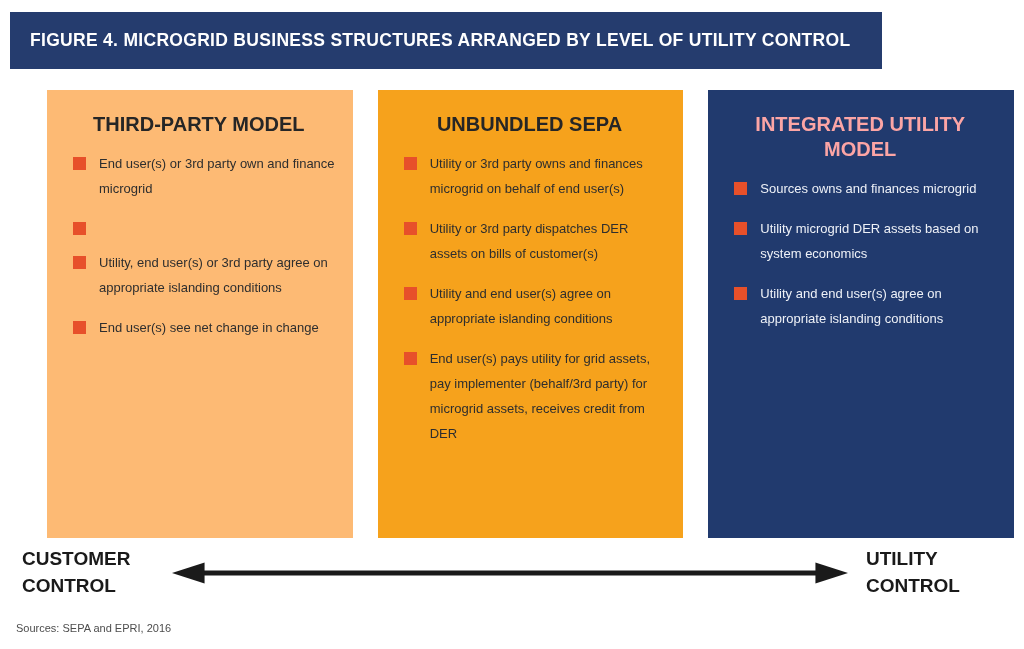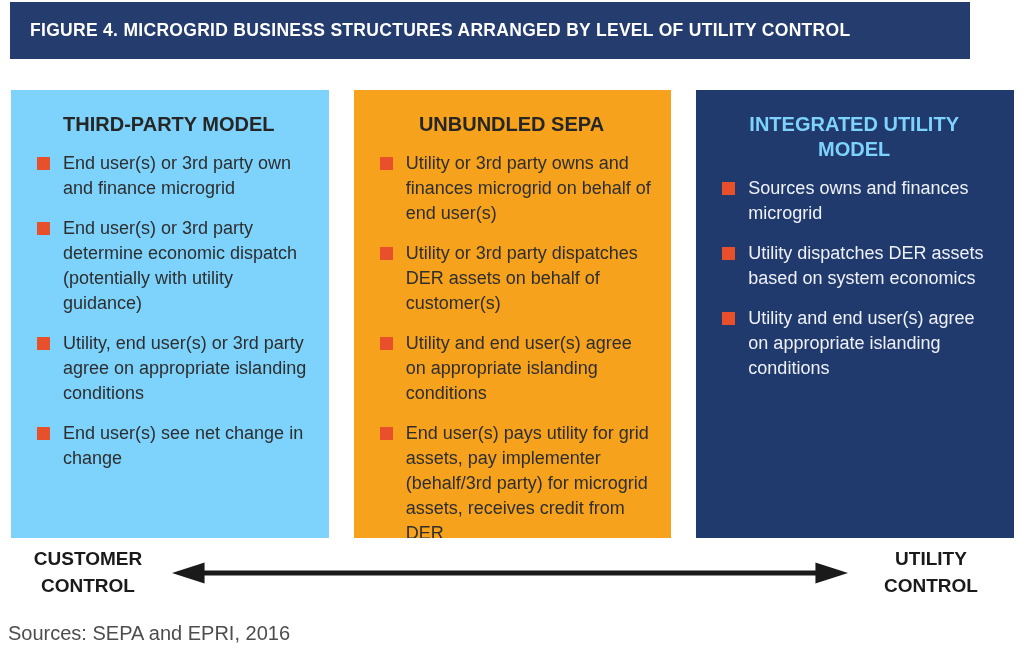--- a/index.html
+++ b/index.html
@@ -5,75 +5,75 @@
   html, body { margin: 0; padding: 0; background: #ffffff; }
   body {
     width: 1024px; height: 649px;
     font-family: "Liberation Sans", sans-serif;
     -webkit-font-smoothing: antialiased;
   }
   .page { position: relative; width: 1024px; height: 649px; overflow: hidden; background: #ffffff; }
 
   
   .header {
-    position: absolute; left: 10px; top: 2px;
-    width: 960px; height: 57px;
+    position: absolute; left: 10px; top: 12px;
+    width: 872px; height: 57px;
     background: #253c6e;
     display: flex; align-items: center;
     box-sizing: border-box; padding-left: 20px;
   }
   .header h1 {
     margin: 0; color: #ffffff;
     font-size: 17.5px; font-weight: bold; letter-spacing: 0.3px;
   }
 
   
   .columns {
     position: absolute; left: 11px; top: 90px;
     width: 1003px; height: 448px;
     display: flex; gap: 25px;
   }
   .column { flex: 1 1 0; box-sizing: border-box; padding: 22px 18px 0 16px; overflow: hidden; }
-  .col-gray   { background: #7dd3fc; color: #2e2e2e; }
+  .col-gray   { background: #fdba74; color: #2e2e2e; margin-left: 36px; }
   .col-orange { background: #f6a21c; color: #2e2e2e; }
   .col-blue   { background: #213a6e; color: #eef1f7; }
   .column h2 {
     margin: 0 0 14px 0;
     font-size: 20px; font-weight: bold;
     text-align: center; line-height: 1.25;
     padding: 0 6px;
   }
   .col-gray h2, .col-orange h2 { color: #262626; }
-  .col-blue h2 { color: #7dd3fc; }
+  .col-blue h2 { color: #fca5a5; }
 
   .item { display: flex; margin-bottom: 15px; }
   .bullet {
     flex: 0 0 13px; width: 13px; height: 13px;
     background: #e7502a; margin: 6px 13px 0 10px;
   }
-  .item-text { font-size: 18px; line-height: 25px; }
+  .item-text { font-size: 13px; line-height: 25px; }
 
   
   .axis {
     position: absolute; left: 0; top: 546px; width: 1024px;
     display: flex; align-items: center;
   }
   .axis-label {
     font-size: 19px; font-weight: bold; color: #1a1a1a;
-    text-align: center; line-height: 1.4;
+    text-align: left; line-height: 1.4;
   }
   .axis-label.left  { width: 132px; margin-left: 22px; }
   .axis-label.right { width: 130px; margin-right: 28px; }
   .arrow-wrap { flex: 1; display: flex; align-items: center; padding: 0 16px; }
   .arrow-wrap svg { width: 100%; height: 26px; display: block; }
 
   
   .source {
-    position: absolute; left: 8px; top: 622px;
-    font-size: 20px; color: #4d4d4d;
+    position: absolute; left: 16px; top: 622px;
+    font-size: 11px; color: #4d4d4d;
   }
 </style>
 </head>
 <body>
 
 <div class="page">
 
   <div class="header">
     <h1>FIGURE 4. MICROGRID BUSINESS STRUCTURES ARRANGED BY LEVEL OF UTILITY CONTROL</h1>
   </div>
@@ -81,61 +81,60 @@
   <div class="columns">
 
     <div class="column col-gray">
       <h2>THIRD-PARTY MODEL</h2>
       <div class="item">
         <span class="bullet"></span>
         <span class="item-text">End user(s) or 3rd party own and finance microgrid</span>
       </div>
       <div class="item">
         <span class="bullet"></span>
-        <span class="item-text">End user(s) or 3rd party determine economic dispatch (potentially with utility guidance)</span>
       </div>
       <div class="item">
         <span class="bullet"></span>
         <span class="item-text">Utility, end user(s) or 3rd party agree on appropriate islanding conditions</span>
       </div>
       <div class="item">
         <span class="bullet"></span>
         <span class="item-text">End user(s) see net change in change</span>
       </div>
     </div>
 
     <div class="column col-orange">
       <h2>UNBUNDLED SEPA</h2>
       <div class="item">
         <span class="bullet"></span>
         <span class="item-text">Utility or 3rd party owns and finances microgrid on behalf of end user(s)</span>
       </div>
       <div class="item">
         <span class="bullet"></span>
-        <span class="item-text">Utility or 3rd party dispatches DER assets on behalf of customer(s)</span>
+        <span class="item-text">Utility or 3rd party dispatches DER assets on bills of customer(s)</span>
       </div>
       <div class="item">
         <span class="bullet"></span>
         <span class="item-text">Utility and end user(s) agree on appropriate islanding conditions</span>
       </div>
       <div class="item">
         <span class="bullet"></span>
         <span class="item-text">End user(s) pays utility for grid assets, pay implementer (behalf/3rd party) for microgrid assets, receives credit from DER</span>
       </div>
     </div>
 
     <div class="column col-blue">
       <h2>INTEGRATED UTILITY MODEL</h2>
       <div class="item">
         <span class="bullet"></span>
         <span class="item-text">Sources owns and finances microgrid</span>
       </div>
       <div class="item">
         <span class="bullet"></span>
-        <span class="item-text">Utility dispatches DER assets based on system economics</span>
+        <span class="item-text">Utility microgrid DER assets based on system economics</span>
       </div>
       <div class="item">
         <span class="bullet"></span>
         <span class="item-text">Utility and end user(s) agree on appropriate islanding conditions</span>
       </div>
     </div>
 
   </div>
 
   <div class="axis">

